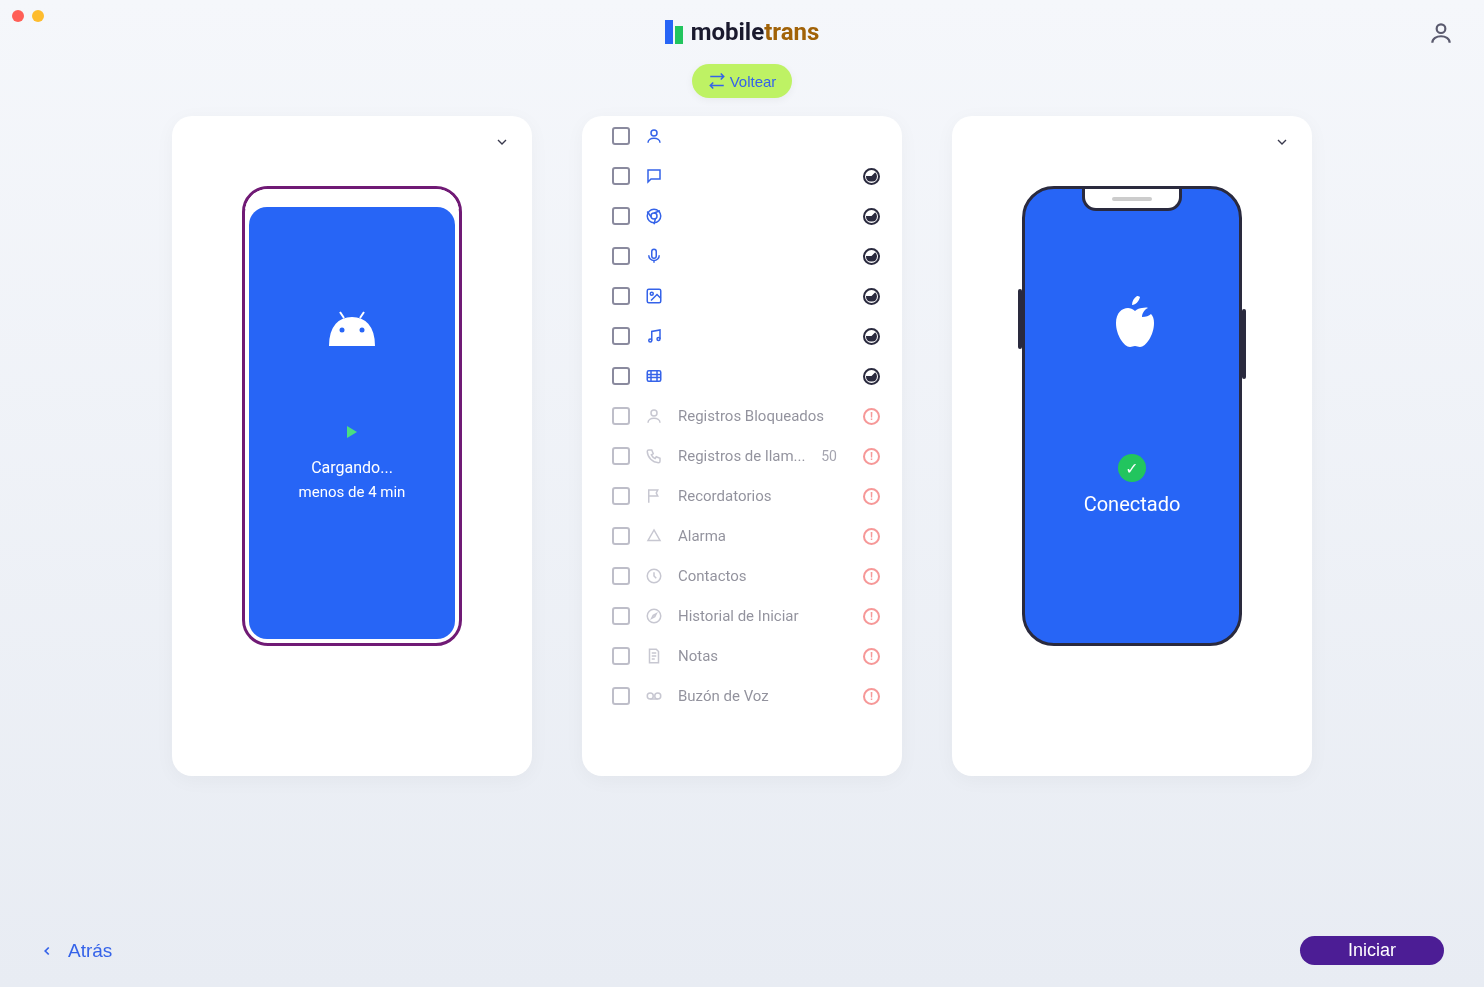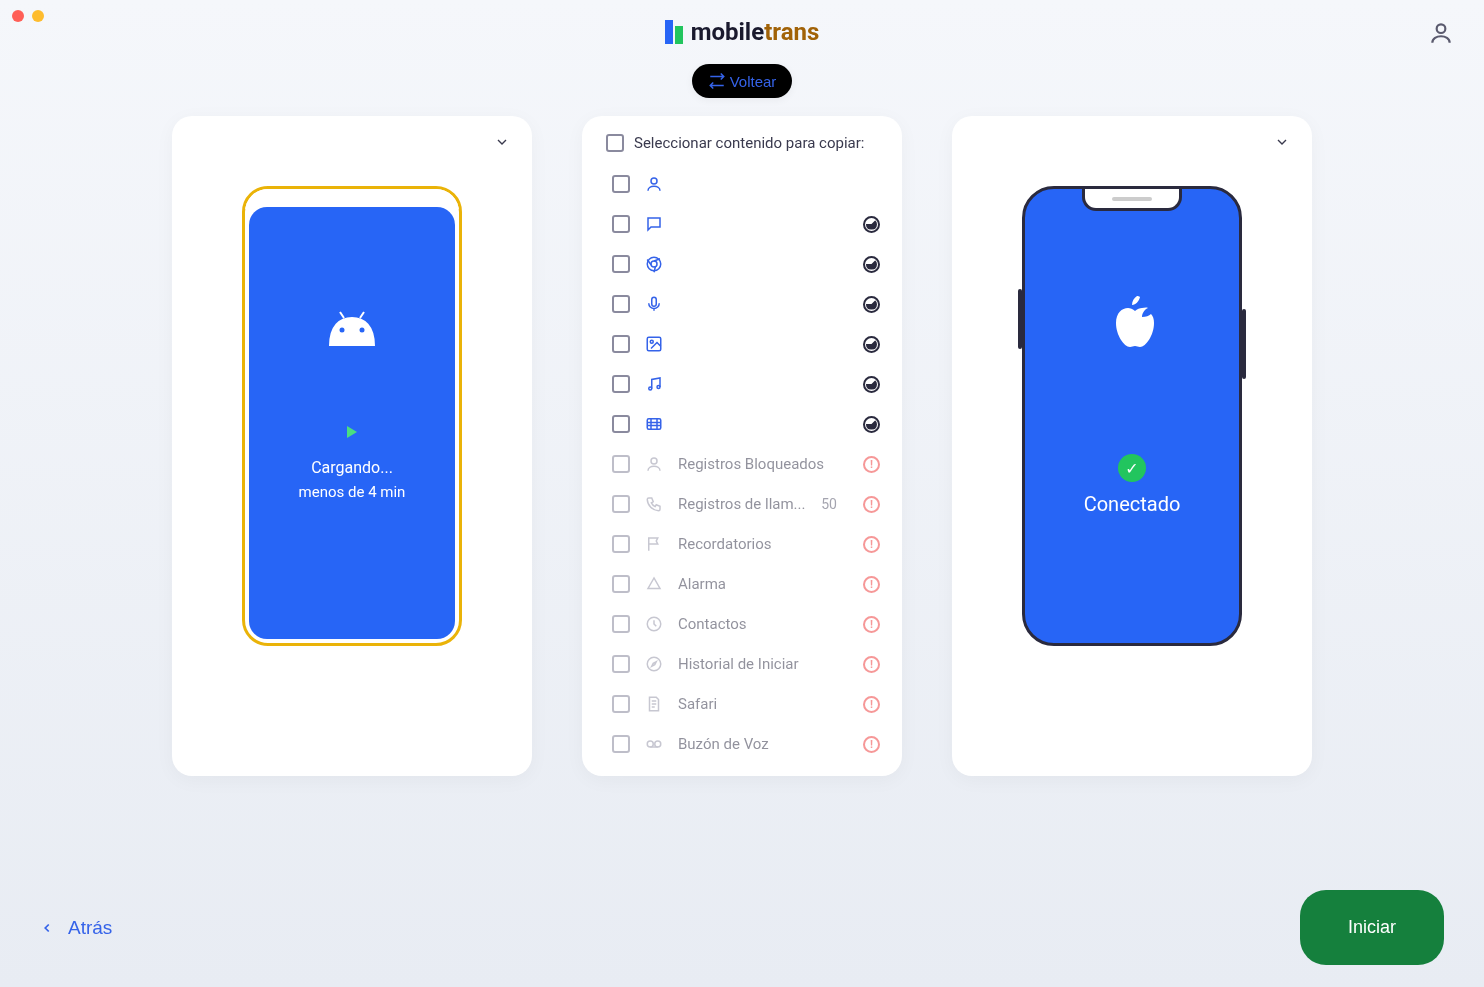--- a/index.html
+++ b/index.html
@@ -57,21 +57,21 @@
       position: absolute;
       right: 30px;
       top: 20px;
       color: #5a5a6e;
     }
     
     .flip-button {
       display: flex;
       align-items: center;
       gap: 4px;
-      background: #000000;
+      background: #bef264;
       border: none;
       border-radius: 20px;
       padding: 8px 16px;
       margin: 18px auto 0;
       color: #3563e9;
       font-size: 15px;
       font-weight: 500;
       cursor: pointer;
       box-shadow: 0 2px 8px rgba(0,0,0,0.05);
     }
@@ -97,21 +97,21 @@
       position: absolute;
       top: 18px;
       right: 22px;
       color: #3a3a4e;
     }
     
     .phone-android {
       width: 220px;
       height: 460px;
       margin: 50px auto 0;
-      border: 3px solid #eab308;
+      border: 3px solid #701a75;
       border-radius: 26px;
       position: relative;
       overflow: hidden;
     }
     .phone-android-top {
       position: absolute;
       top: 0; left: 0; right: 0;
       height: 20px;
       background: #fff;
     }
@@ -335,25 +335,25 @@
       display: flex;
       align-items: center;
       gap: 14px;
       color: #3563e9;
       font-size: 19px;
       background: none;
       border: none;
       cursor: pointer;
     }
     .start-button {
-      background: #15803d;
+      background: #4c1d95;
       color: white;
       border: none;
       border-radius: 26px;
-      padding: 27px 48px;
+      padding: 4px 48px;
       font-size: 18px;
       cursor: pointer;
     }
     svg { display: block; }
   </style>
 </head>
 <body>
 
 <div class="window-controls">
   <div class="window-dot dot-close"></div>
@@ -403,24 +403,20 @@
             </svg>
         </div>
         <div class="play-triangle"></div>
         <div class="loading-text">Cargando...</div>
         <div class="loading-sub">menos de 4 min</div>
       </div>
     </div>
   </div>
 
   <div class="content-panel">
-    <div class="select-header">
-      <div class="checkbox"></div>
-      <span>Seleccionar contenido para copiar:</span>
-    </div>
     <div class="content-list" id="content-list">
         <div class="content-item">
           <div class="checkbox"></div>
           <div class="item-icon">
             <svg width="18" height="18" viewBox="0 0 24 24" fill="none" stroke="currentColor" stroke-width="2">
               <circle cx="12" cy="8" r="4"></circle>
               <path d="M4 21c0-4 4-6 8-6s8 2 8 6"></path>
             </svg>
           </div>
           <div class="item-label faded"></div>
@@ -558,21 +554,21 @@
           <div class="status-warn">!</div>
         </div>
         <div class="content-item disabled">
           <div class="checkbox"></div>
           <div class="item-icon">
             <svg width="18" height="18" viewBox="0 0 24 24" fill="none" stroke="currentColor" stroke-width="2">
               <path d="M6 3h9l3 3v15H6V3z"></path>
               <path d="M9 8h6M9 12h6M9 16h4"></path>
             </svg>
           </div>
-          <div class="item-label">Safari</div>
+          <div class="item-label">Notas</div>
           <div class="status-warn">!</div>
         </div>
         <div class="content-item disabled">
           <div class="checkbox"></div>
           <div class="item-icon">
             <svg width="18" height="18" viewBox="0 0 24 24" fill="none" stroke="currentColor" stroke-width="2">
               <circle cx="7" cy="12" r="4"></circle>
               <circle cx="17" cy="12" r="4"></circle>
               <path d="M7 16h10"></path>
             </svg>

